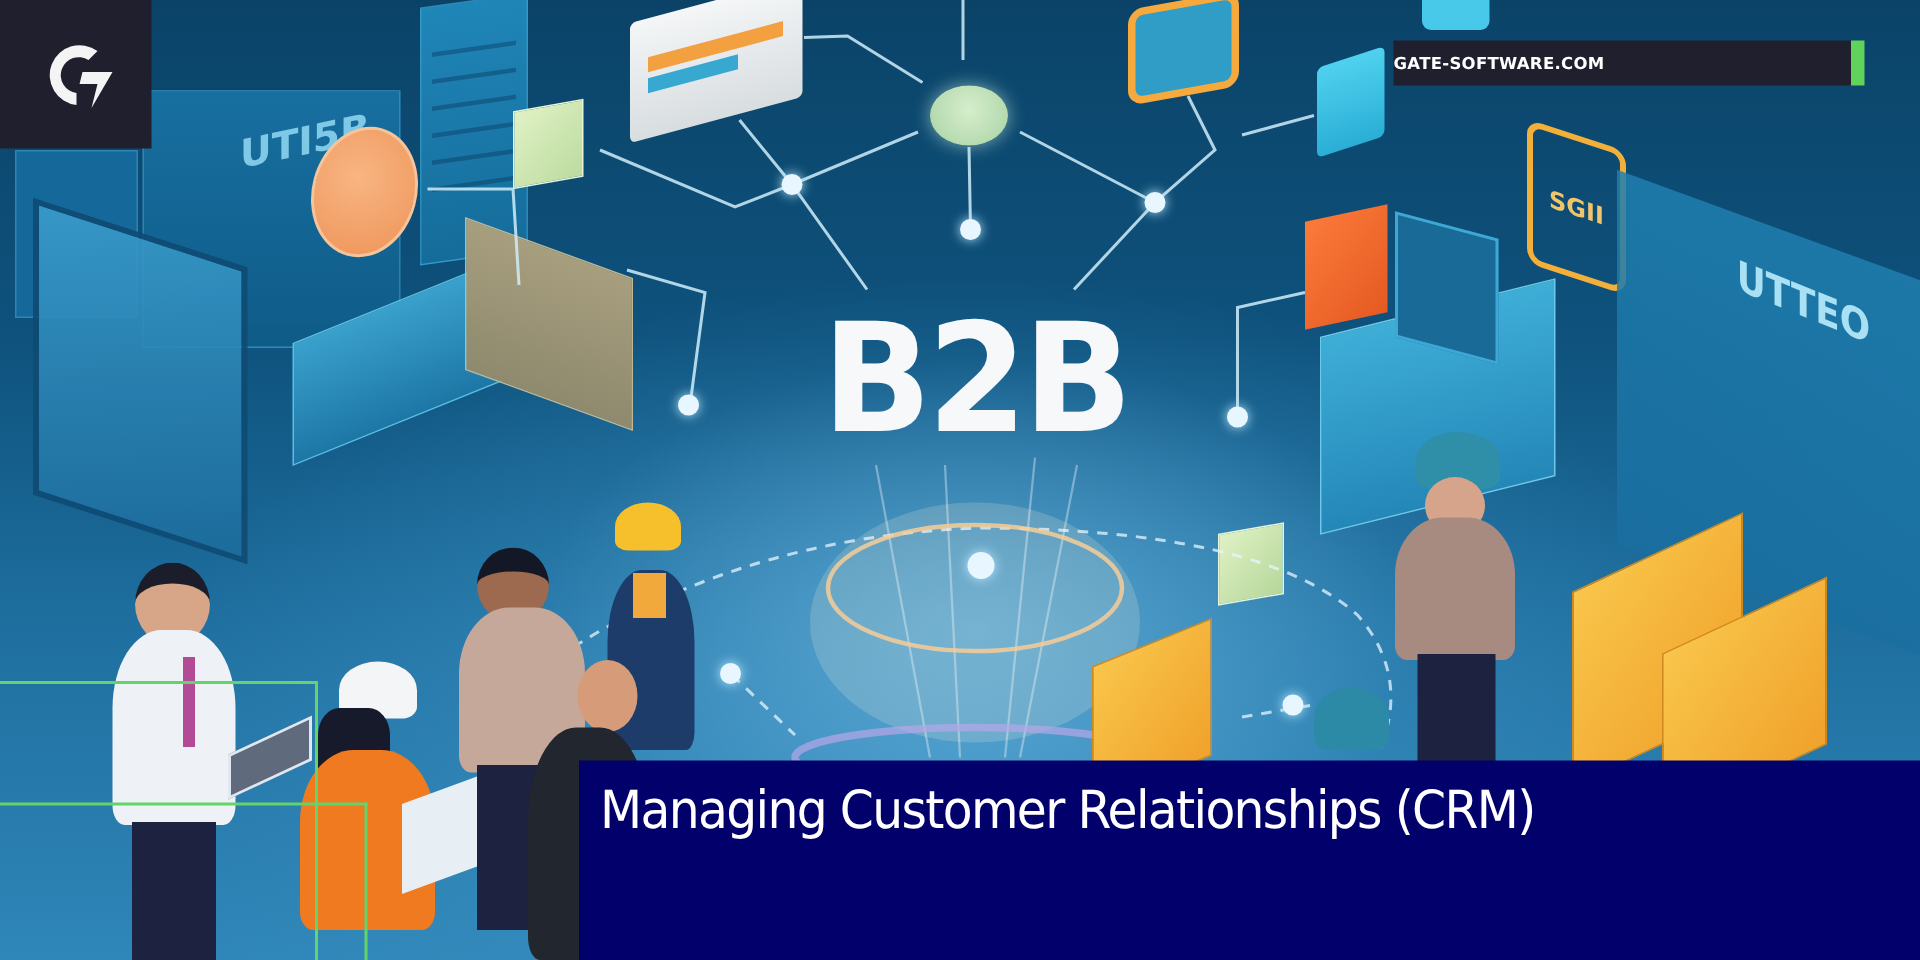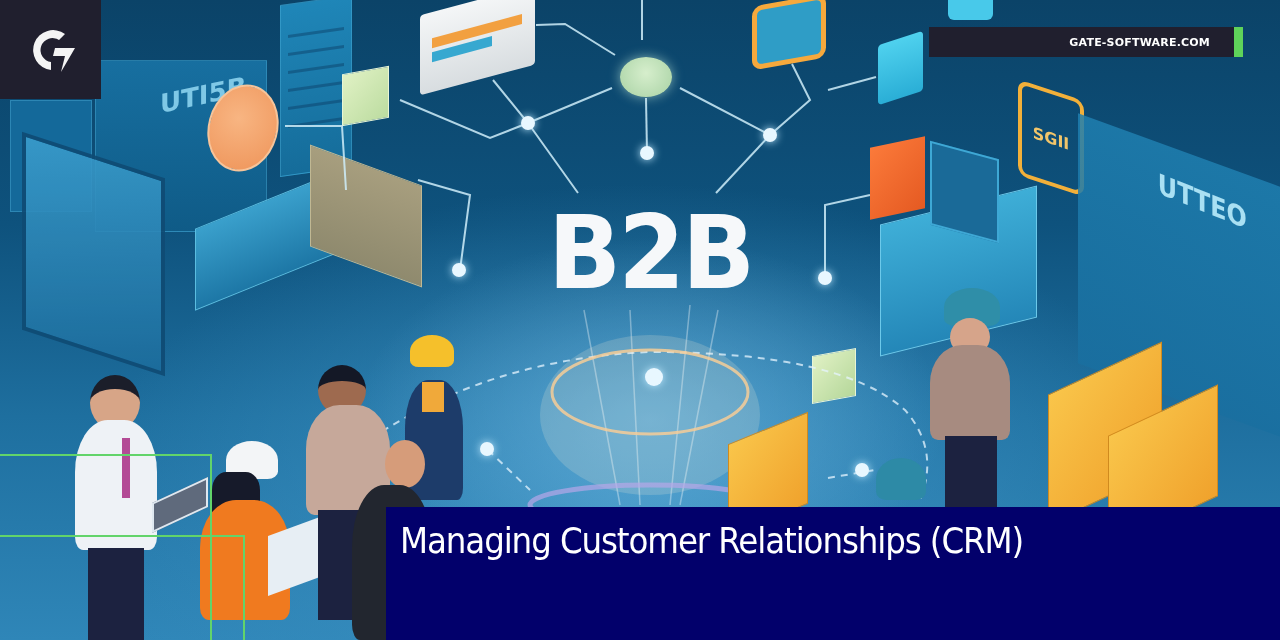--- a/index.html
+++ b/index.html
@@ -8,21 +8,21 @@
     background:
       radial-gradient(ellipse 420px 260px at 650px 420px, rgba(120,190,230,0.55), rgba(60,140,190,0) 70%),
       radial-gradient(ellipse 700px 420px at 640px 520px, #3a8fc0 0%, rgba(40,120,170,0.0) 80%),
       linear-gradient(180deg,#0b4368 0%,#0e527d 35%,#1e6f9f 65%,#2f86b8 100%);}
   .abs{position:absolute;}
   .building{position:absolute;background:linear-gradient(180deg,#1f86b8,#156c9a);border:1px solid rgba(90,190,230,0.35);}
   .stripe{position:absolute;left:10%;width:80%;height:3px;background:rgba(10,60,100,0.45);}
   .b2b{position:absolute;left:548px;top:205px;font-family:"DejaVu Sans",sans-serif;font-weight:bold;font-size:96px;line-height:96px;color:#f6f8fa;letter-spacing:-3px;transform:scaleY(1.05);}
   .sign{position:absolute;color:#7fc8e6;font-weight:bold;font-family:"DejaVu Sans",sans-serif;}
   .logo{position:absolute;left:0;top:0;width:101px;height:99px;background:#201f2e;display:flex;align-items:center;justify-content:center;}
-  .urlbar{position:absolute;left:929px;top:27px;width:305px;height:30px;background:#201f2e;display:flex;align-items:center;justify-content:flex-end;padding-right:24px;box-sizing:border-box;}
+  .urlbar{position:absolute;left:929px;top:27px;width:305px;height:30px;background:#201f2e;display:flex;align-items:center;justify-content:flex-start;padding-right:10px;box-sizing:border-box;}
   .urlbar span{color:#ffffff;font-family:"DejaVu Sans",sans-serif;font-weight:bold;font-size:11px;letter-spacing:0.2px;}
   .accent{position:absolute;left:1234px;top:27px;width:9px;height:30px;background:#5fd35a;}
   .banner{position:absolute;left:386px;top:507px;width:894px;height:133px;background:#02006b;}
   .banner h1{margin:0;position:absolute;left:14px;top:14px;color:#ffffff;font-family:"DejaVu Sans",sans-serif;font-weight:normal;font-size:35px;letter-spacing:-1.2px;transform:scaleX(0.93);transform-origin:left center;white-space:nowrap;}
   .gline{position:absolute;background:#62d46a;}
   .person-body{position:absolute;border-radius:40% 40% 10% 10%;}
   .head{position:absolute;border-radius:50%;}
   .box{position:absolute;background:linear-gradient(135deg,#f9c54a,#f0a22c);border:1px solid #d08a1e;}
   .node{position:absolute;width:14px;height:14px;border-radius:50%;background:#e8f7ff;box-shadow:0 0 8px #bfeaff;}
 </style>

